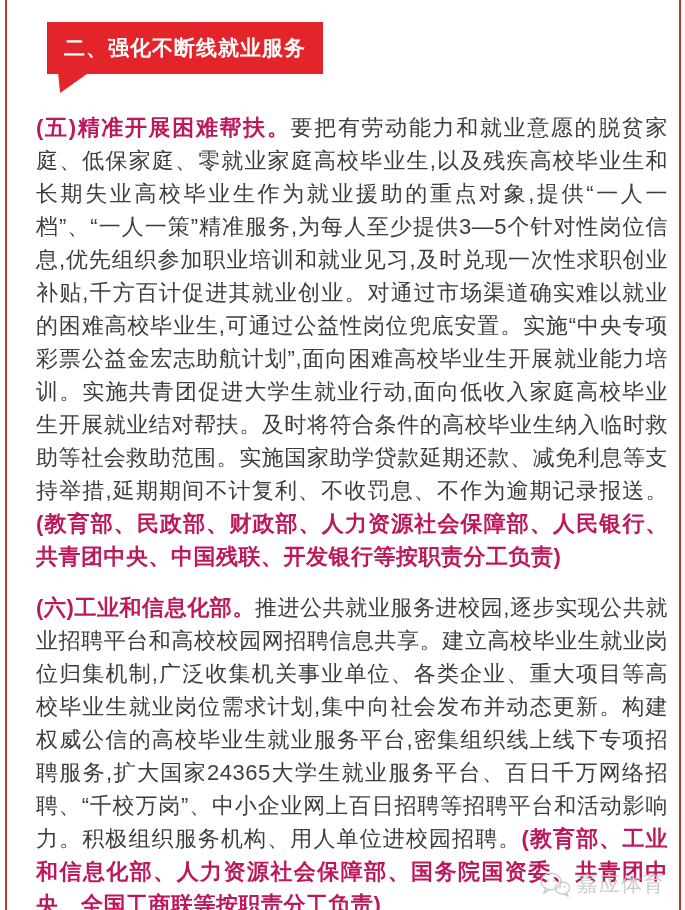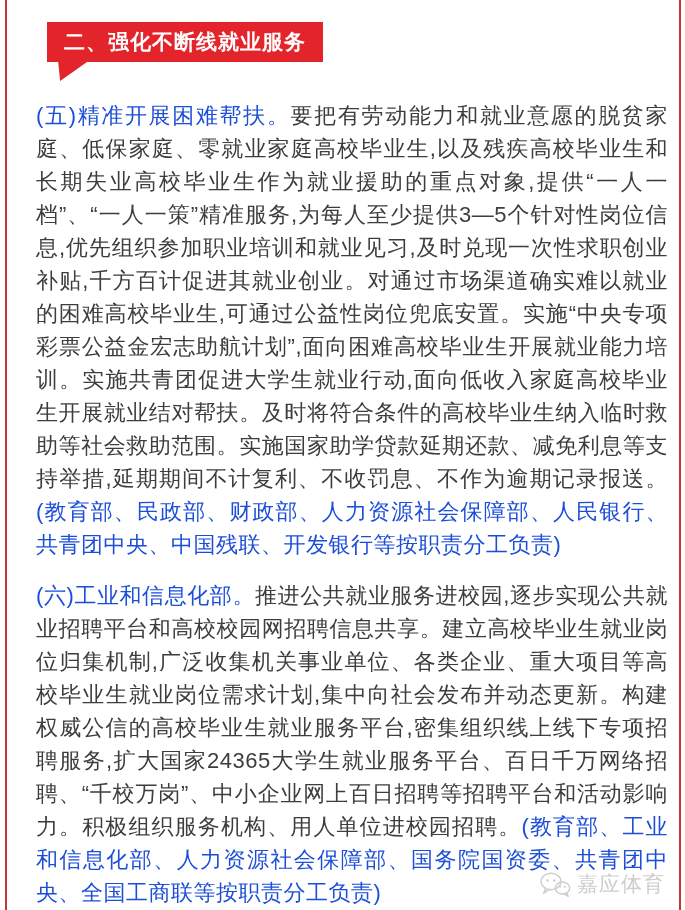--- a/index.html
+++ b/index.html
@@ -34,21 +34,21 @@
 
   .section-banner {
     position: relative;
     display: inline-block;
     margin: 22px 0 0 11px;
     background: #e3242b;
     color: #ffffff;
     font-size: 21px;
     font-weight: bold;
     line-height: 24px;
-    padding: 8px 17px;
+    padding: 14px 17px;
     letter-spacing: 1px;
     white-space: nowrap;
   }
   .banner-tail {
     position: absolute;
     left: 8px;
     top: 100%;
     width: 32px;
     height: 19px;
     background: #e3242b;
@@ -60,22 +60,22 @@
     font-size: 22px;
     line-height: 33px;
     letter-spacing: 0.5px;
     color: #3d3d3d;
     text-align: justify;
     text-justify: inter-ideograph;
   }
   .para.first { margin-top: 37px; }
   .para + .para { margin-top: 18px; }
   .bold {
-    font-weight: normal;
-    color: #1d4ed8;
+    font-weight: bold;
+    color: #be185d;
   }
 
   .watermark {
     position: absolute;
     right: 20px;
     bottom: 12px;
     display: flex;
     align-items: center;
     gap: 6px;
     color: #cdcdcd;

